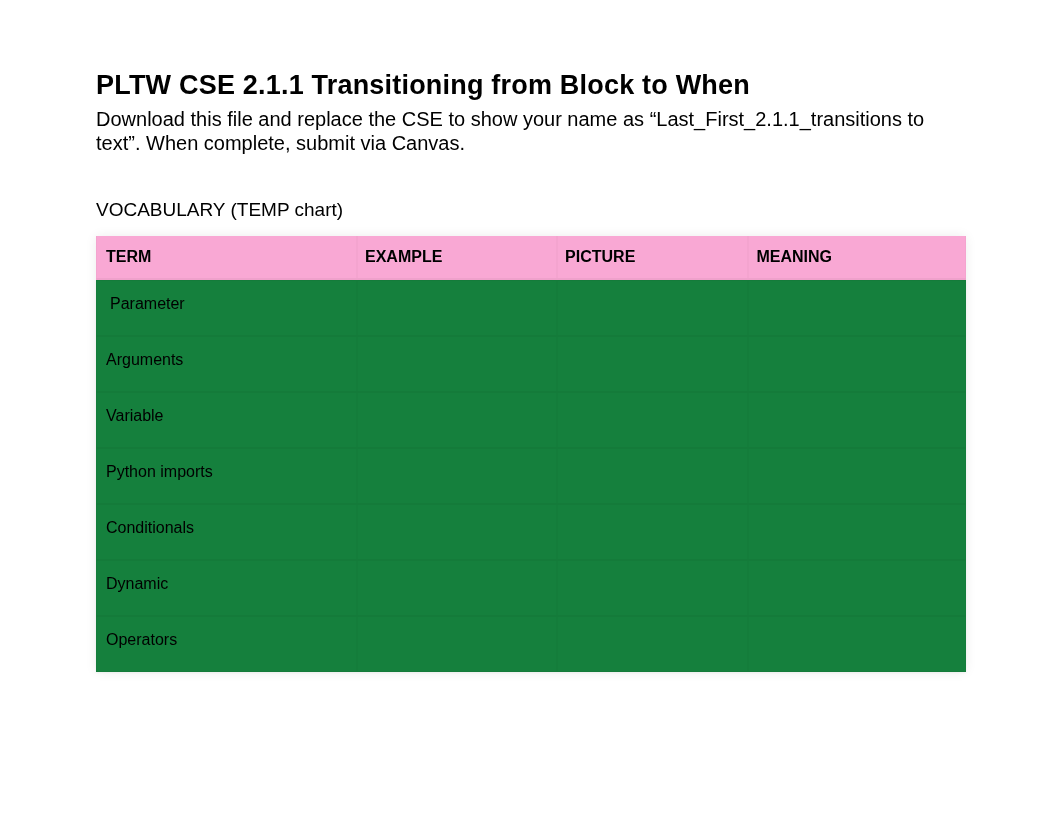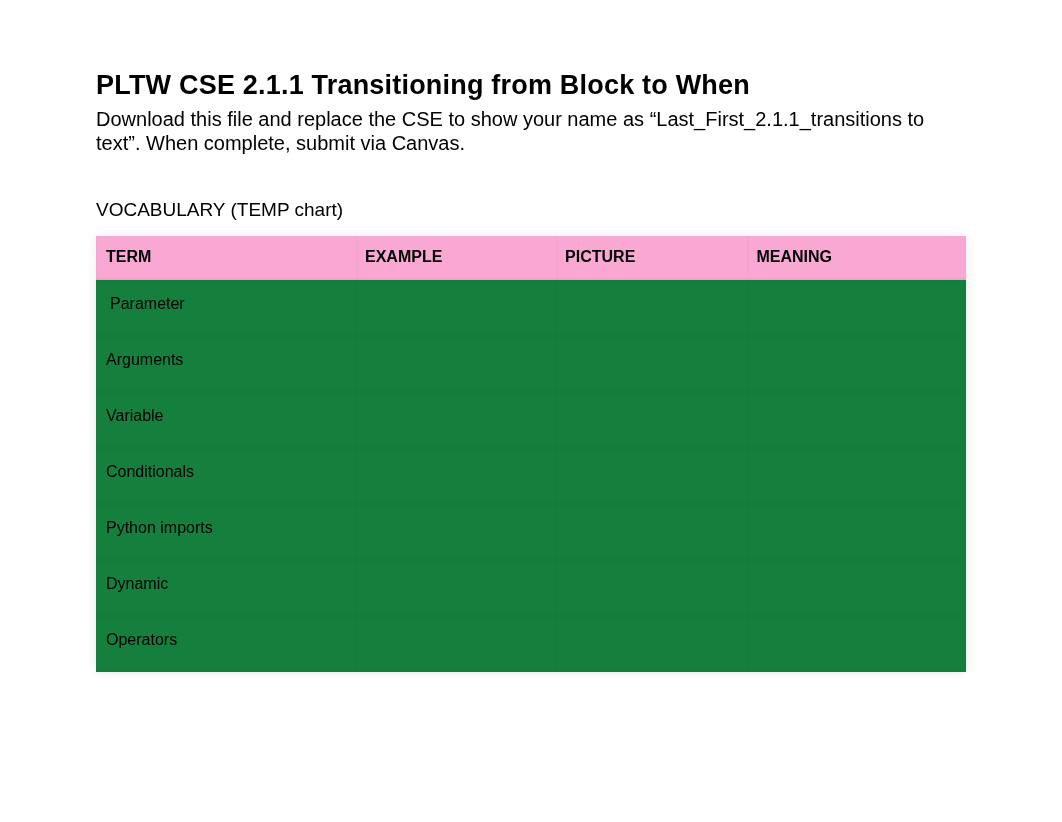--- a/index.html
+++ b/index.html
@@ -111,27 +111,27 @@
       <td></td>
       <td></td>
     </tr>
     <tr>
       <td>Variable</td>
       <td></td>
       <td></td>
       <td></td>
     </tr>
     <tr>
-      <td>Conditionals</td>
+      <td>Python imports</td>
       <td></td>
       <td></td>
       <td></td>
     </tr>
     <tr>
-      <td>Python imports</td>
+      <td>Conditionals</td>
       <td></td>
       <td></td>
       <td></td>
     </tr>
     <tr>
       <td>Dynamic</td>
       <td></td>
       <td></td>
       <td></td>
     </tr>

